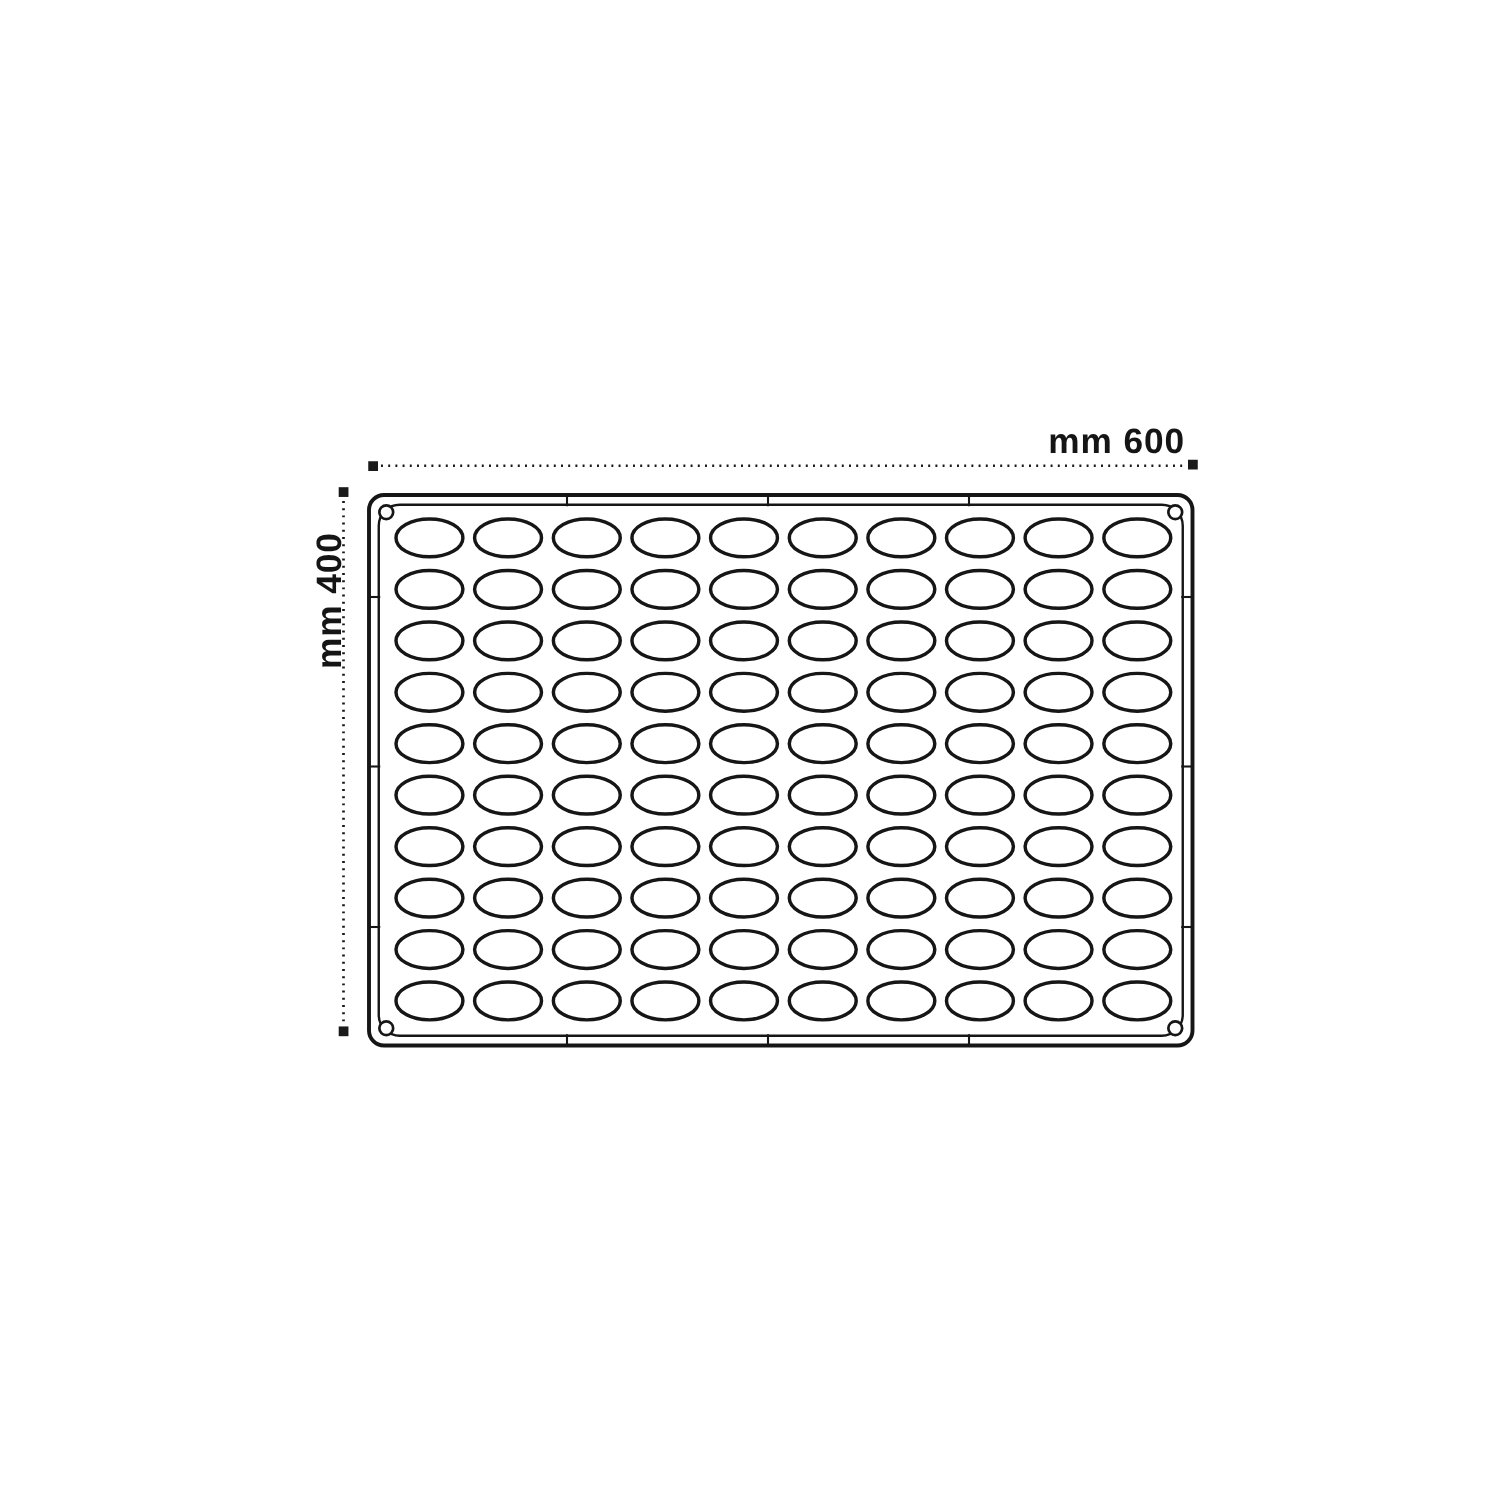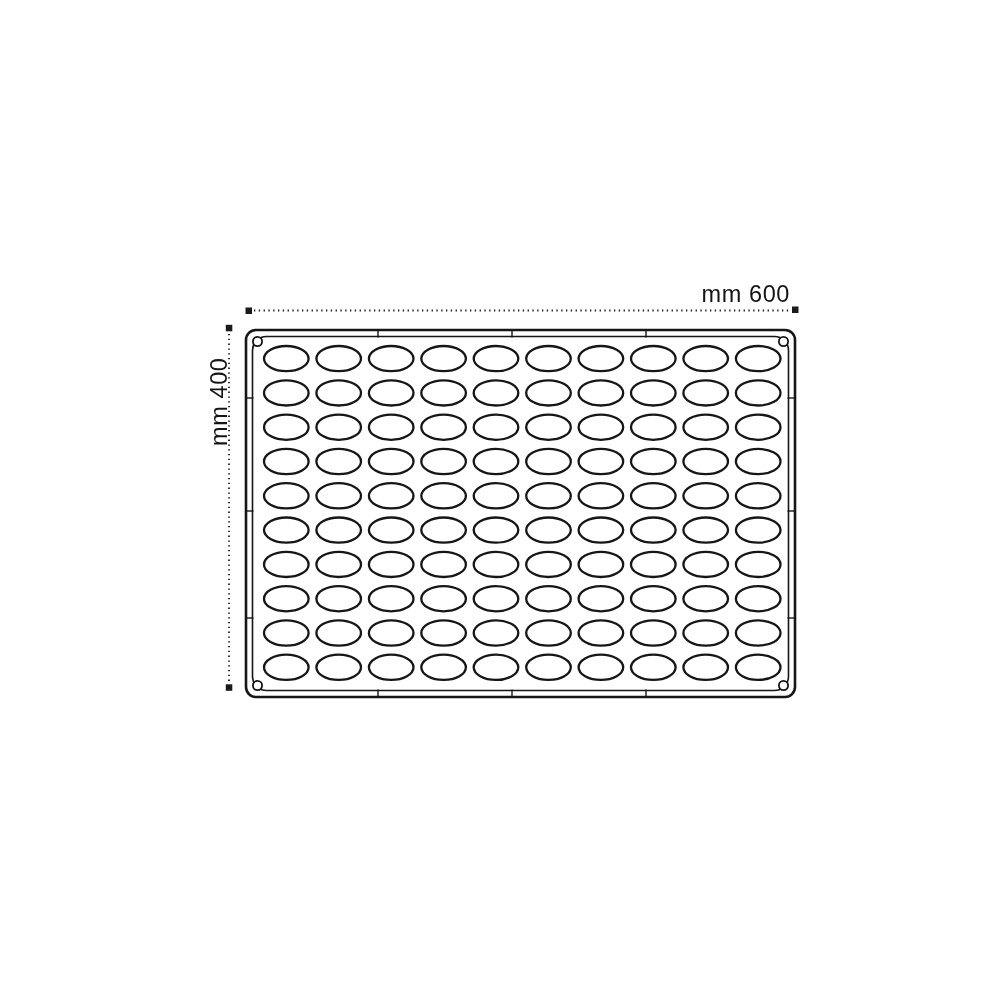--- a/index.html
+++ b/index.html
@@ -10,20 +10,21 @@
     width: 1000px;
     height: 1000px;
     background: #ffffff;
     font-family: "Liberation Sans", "DejaVu Sans", sans-serif;
     overflow: hidden;
   }
   .drawing-wrap {
     position: relative;
     width: 988px;
     height: 1000px;
+    font-weight: bold;
   }
   svg {
     display: block;
   }
   .dim-label {
     fill: #151515;
     font-size: 23.5px;
     letter-spacing: 0.6px;
     font-family: "Liberation Sans", "DejaVu Sans", sans-serif;
   }

